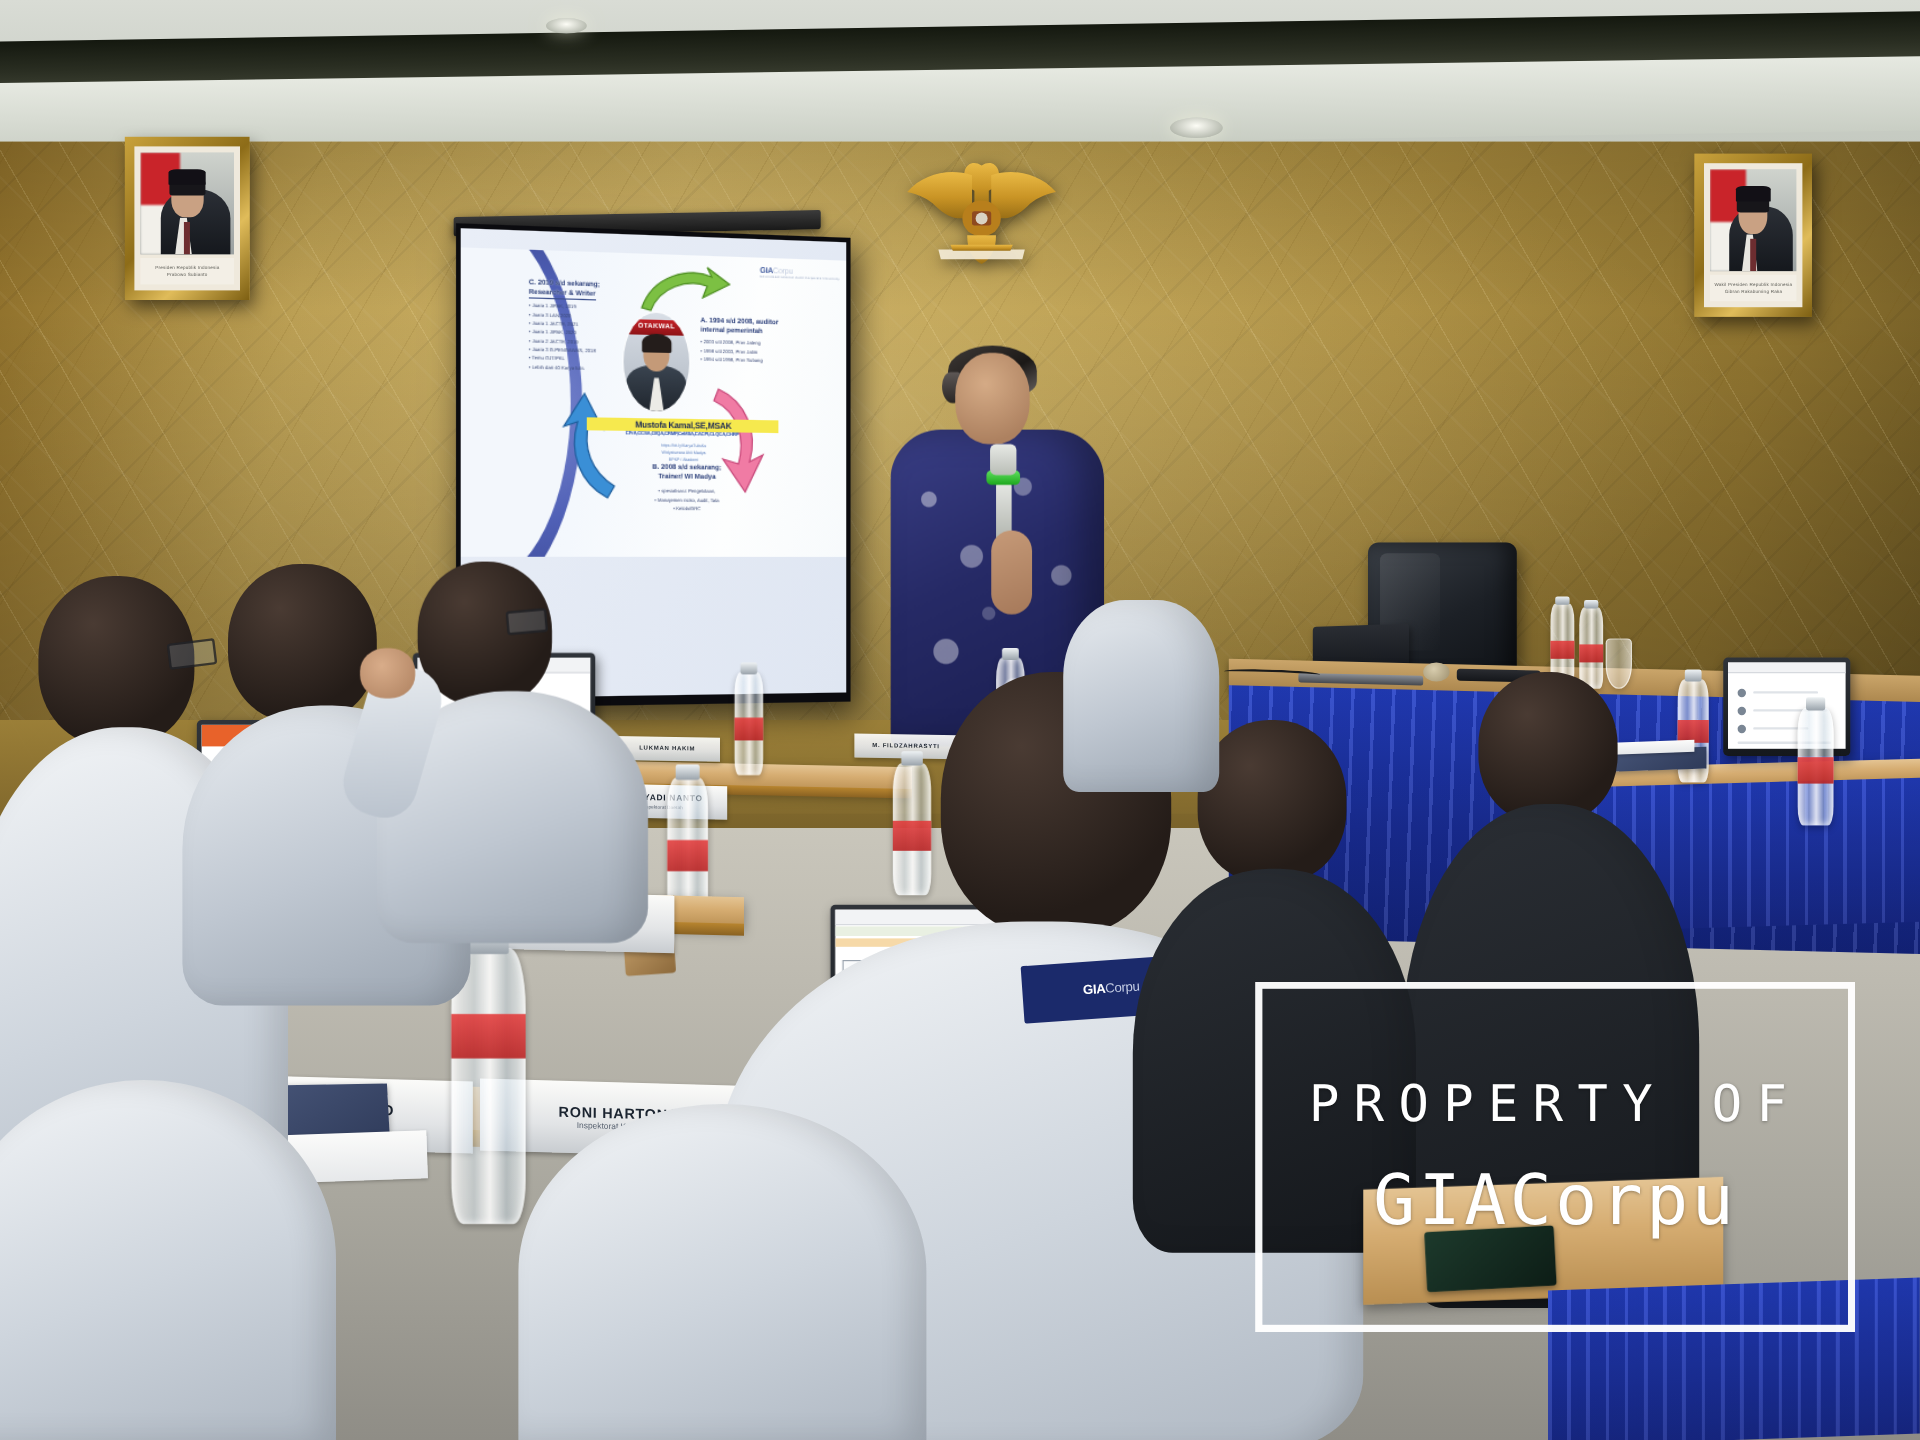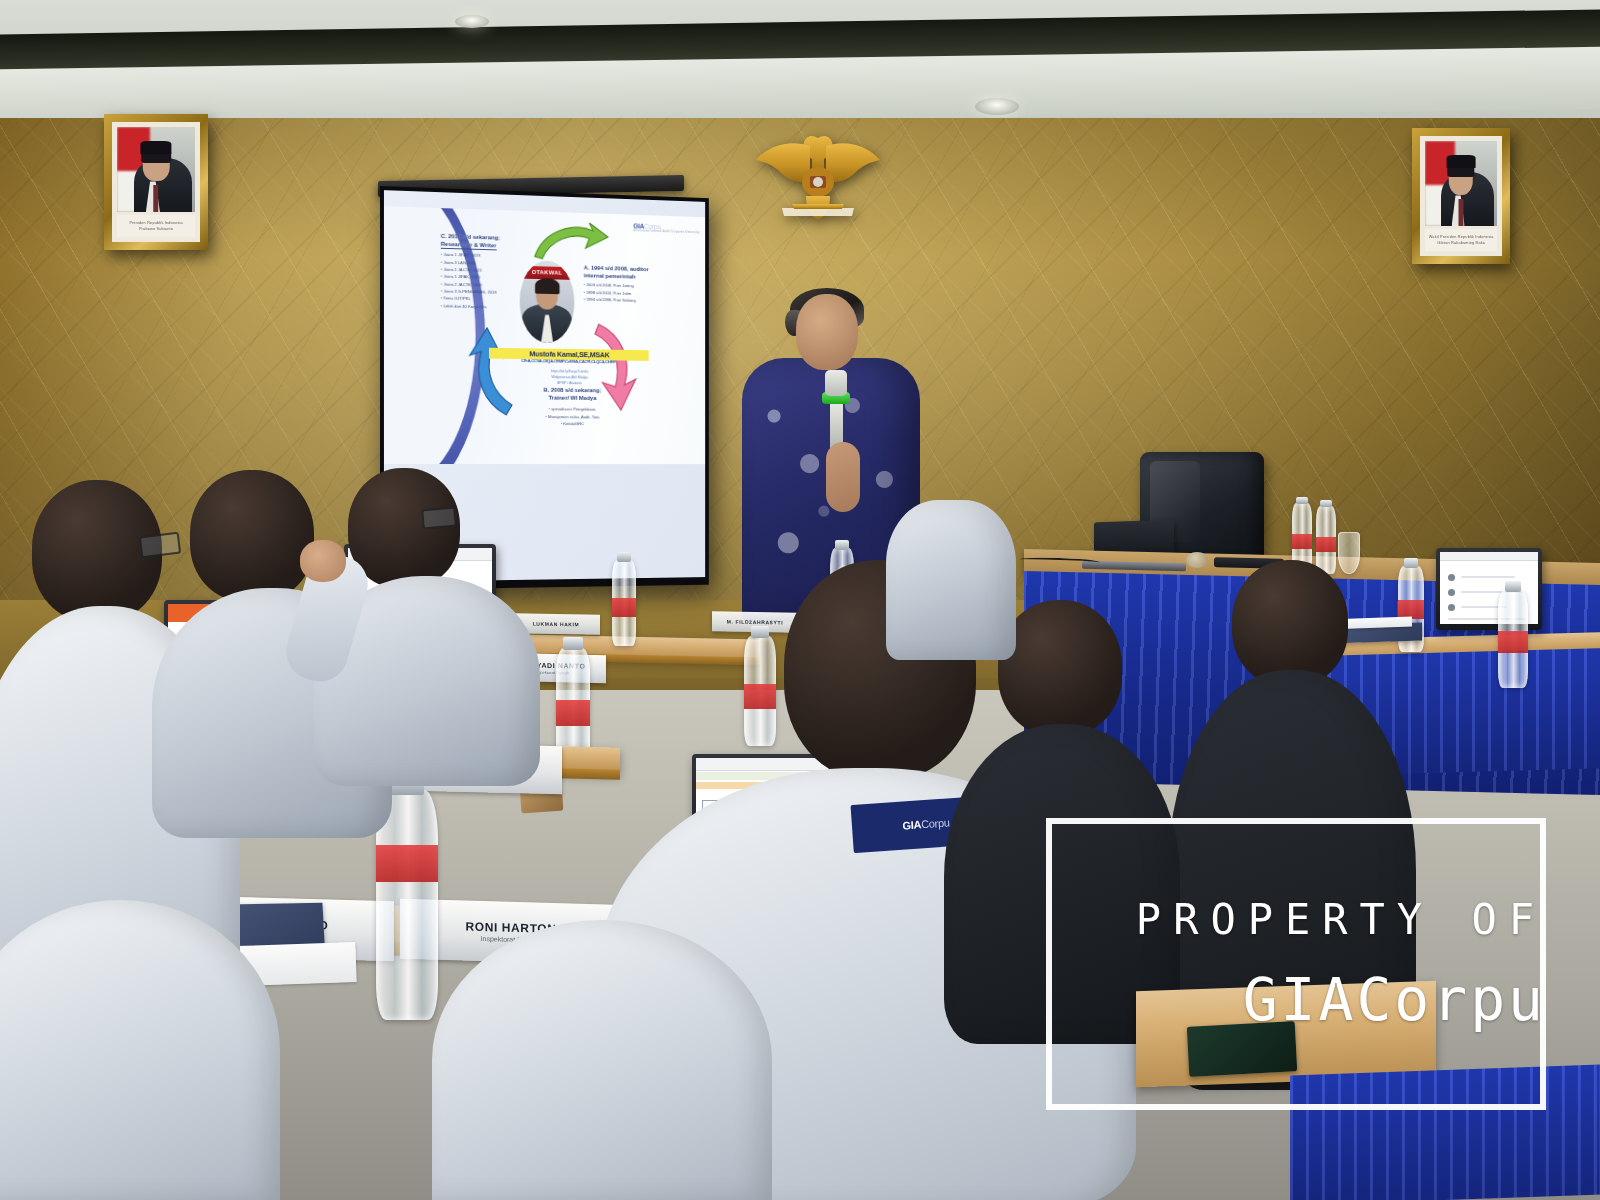--- a/index.html
+++ b/index.html
@@ -446,21 +446,21 @@
     position:absolute; left:1046px; top:818px; width:500px; height:292px;
     pointer-events:none;
   }
   .wm-frame {
     position:absolute; inset:0;
     border:6px solid rgba(255,255,255,.96);
   }
   .wm-inner {
     position:absolute; inset:0;
     display:flex; flex-direction:column;
-    align-items:flex-end; justify-content:center;
+    align-items:center; justify-content:center;
     gap:22px;
   }
   .wm-line1 {
     font-family:"DejaVu Sans Mono", monospace;
     font-size:42px; color:#ffffff; letter-spacing:12px;
     text-shadow:0 1px 3px rgba(0,0,0,.35);
     white-space:nowrap;
   }
   .wm-line2 {
     font-family:"DejaVu Sans Mono", monospace;

